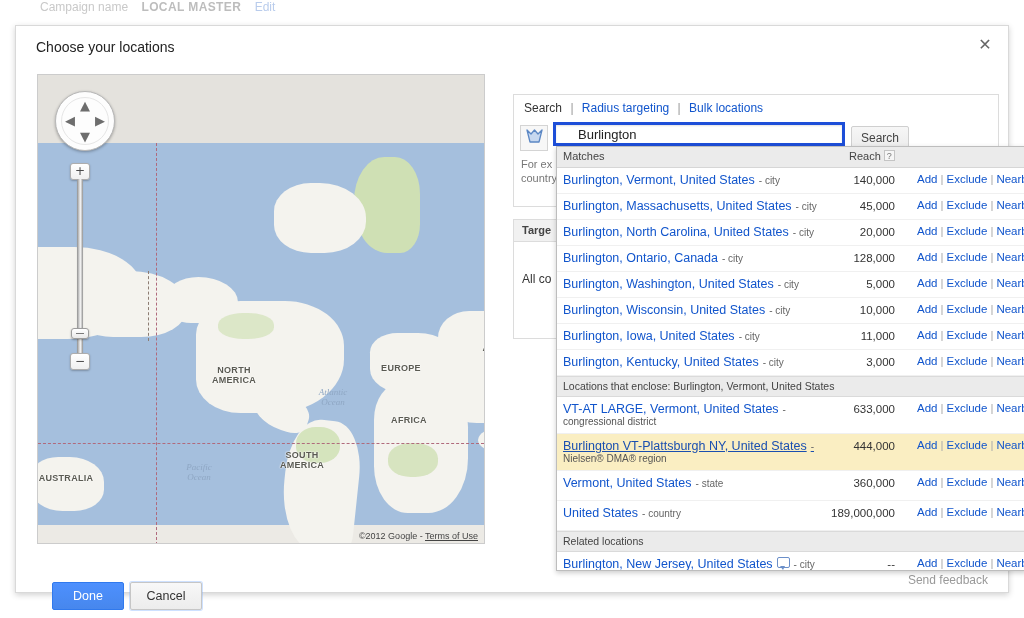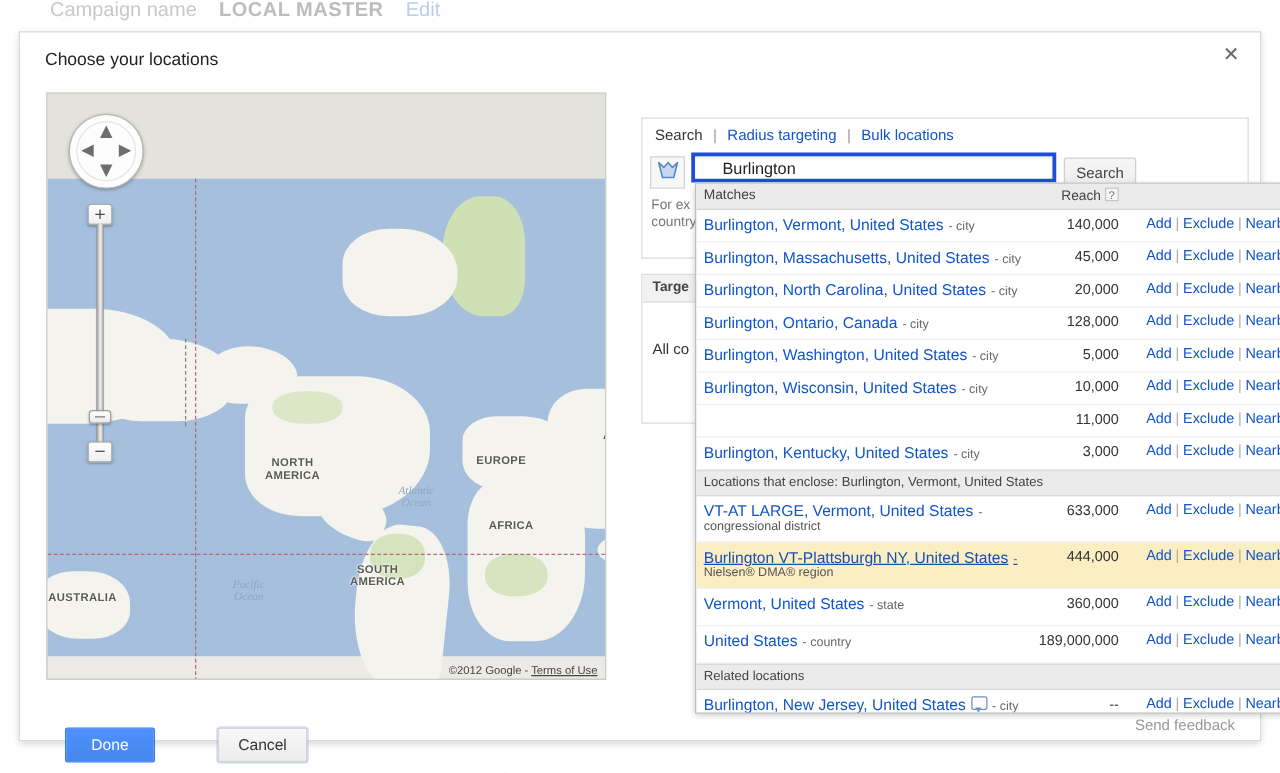--- a/index.html
+++ b/index.html
@@ -15,21 +15,21 @@
     background: #f1f1f1;
     overflow: hidden;
   }
   
   .page-behind {
     position: absolute; left: 0; top: 0; width: 1024px; height: 618px;
     background: #ffffff;
   }
   .behind-bar {
     position: absolute; left: 40px; top: 0px;
-    font-size: 16px; color: #c9c9c9;
+    font-size: 12px; color: #c9c9c9;
     white-space: nowrap;
   }
   .behind-bar .bb-name { color: #c9c9c9; }
   .behind-bar .bb-val { color: #bdbdbd; font-weight: bold; letter-spacing: .4px; }
   .behind-bar .bb-edit { color: #b9ccec; }
   .behind-bottom {
     position: absolute; left: 6px; top: 610px;
     font-size: 10px; color: #d8d8d8;
   }
 
@@ -339,21 +339,20 @@
     cursor: pointer; box-sizing: border-box;
   }
   .btn-cancel {
     position: absolute; left: 114px; top: 556px;
     width: 72px; height: 28px;
     background: linear-gradient(#f8f8f8,#ececec);
     border: 1px solid #c6c6c6; border-radius: 2px;
     color: #333; font-size: 12.5px; font-family: "Liberation Sans", sans-serif;
     cursor: pointer; box-sizing: border-box;
     box-shadow: 0 0 0 1px rgba(115,170,255,.35);
-    margin-left: 44px;
   }
 </style>
 </head>
 <body>
 
 <div id="root">
 
   <div class="page-behind">
     <div class="behind-bar">
       <span class="bb-name">Campaign name</span>
@@ -513,20 +512,21 @@
           </div>
         </div>
         <div class="dd-row">
           <div class="r-name"><span>Burlington, Wisconsin, United States</span><span class="r-kind">- city</span></div>
           <div class="r-reach">10,000</div>
           <div class="r-actions">
             <a>Add</a><span class="sep">|</span><a>Exclude</a><span class="sep">|</span><a>Nearby</a>
           </div>
         </div>
         <div class="dd-row">
+          <div class="r-name"><span>Burlington, Iowa, United States</span><span class="r-kind">- city</span></div>
           <div class="r-reach">11,000</div>
           <div class="r-actions">
             <a>Add</a><span class="sep">|</span><a>Exclude</a><span class="sep">|</span><a>Nearby</a>
           </div>
         </div>
         <div class="dd-row">
           <div class="r-name"><span>Burlington, Kentucky, United States</span><span class="r-kind">- city</span></div>
           <div class="r-reach">3,000</div>
           <div class="r-actions">
             <a>Add</a><span class="sep">|</span><a>Exclude</a><span class="sep">|</span><a>Nearby</a>

